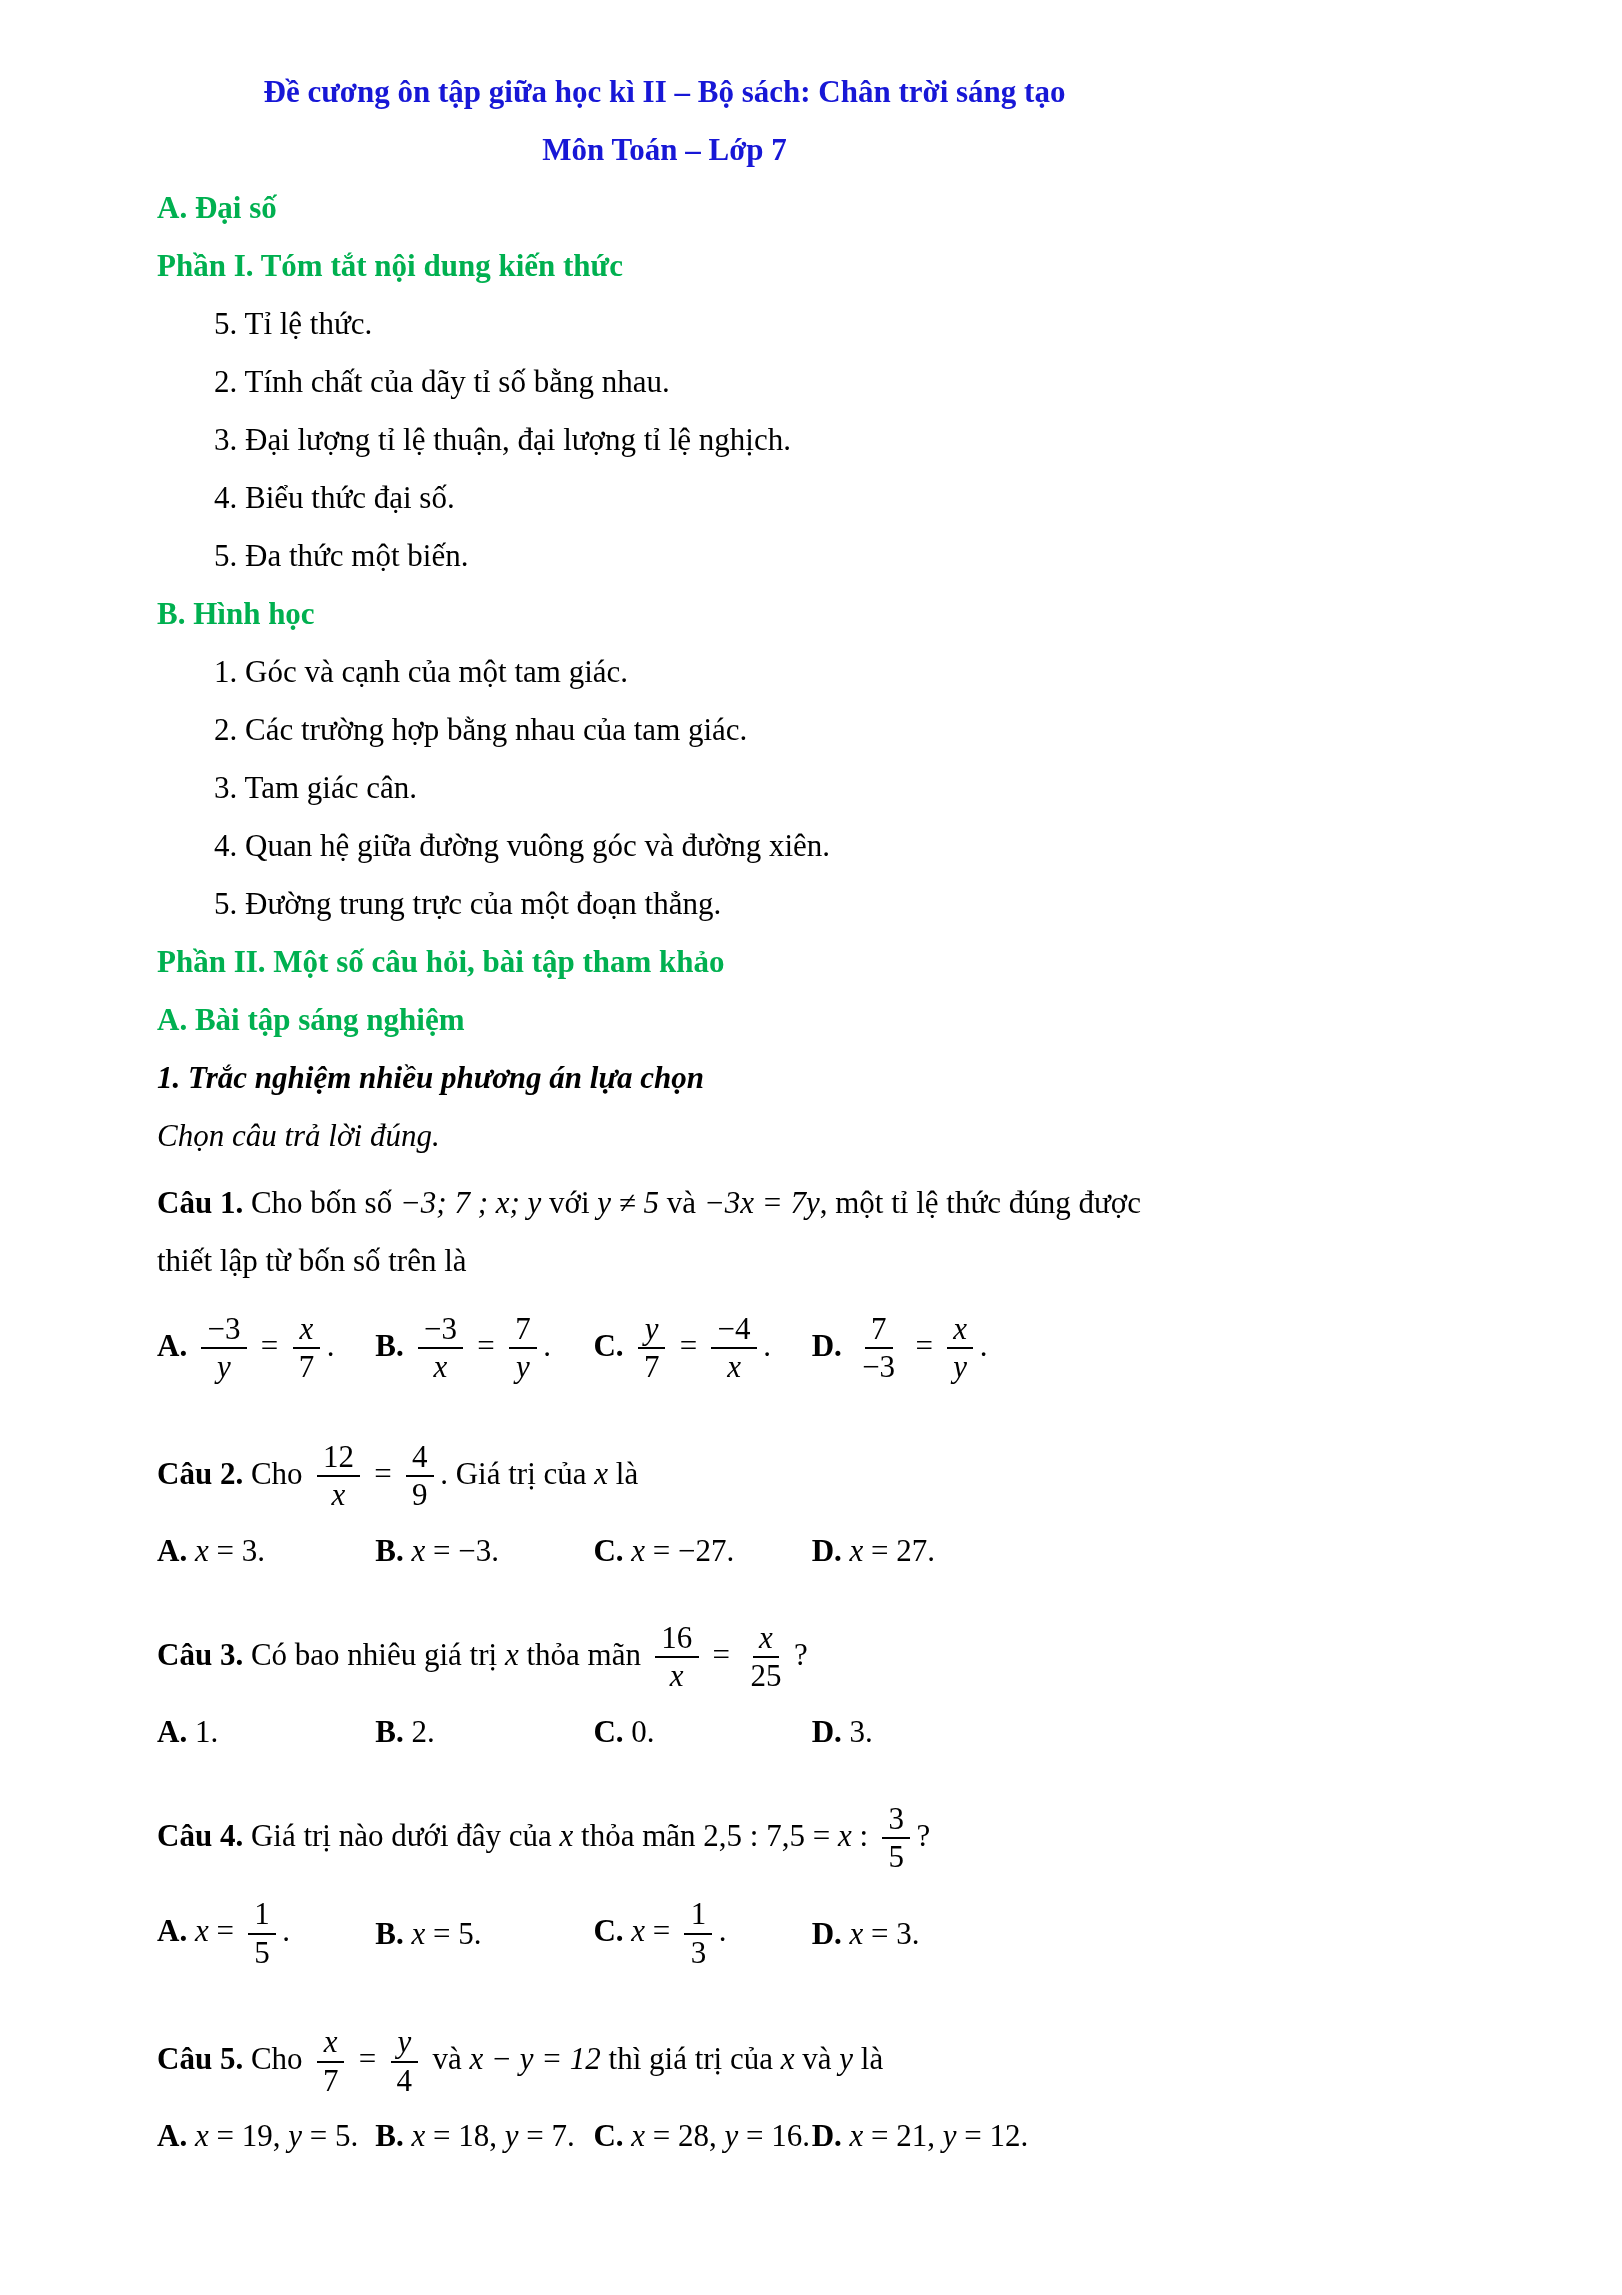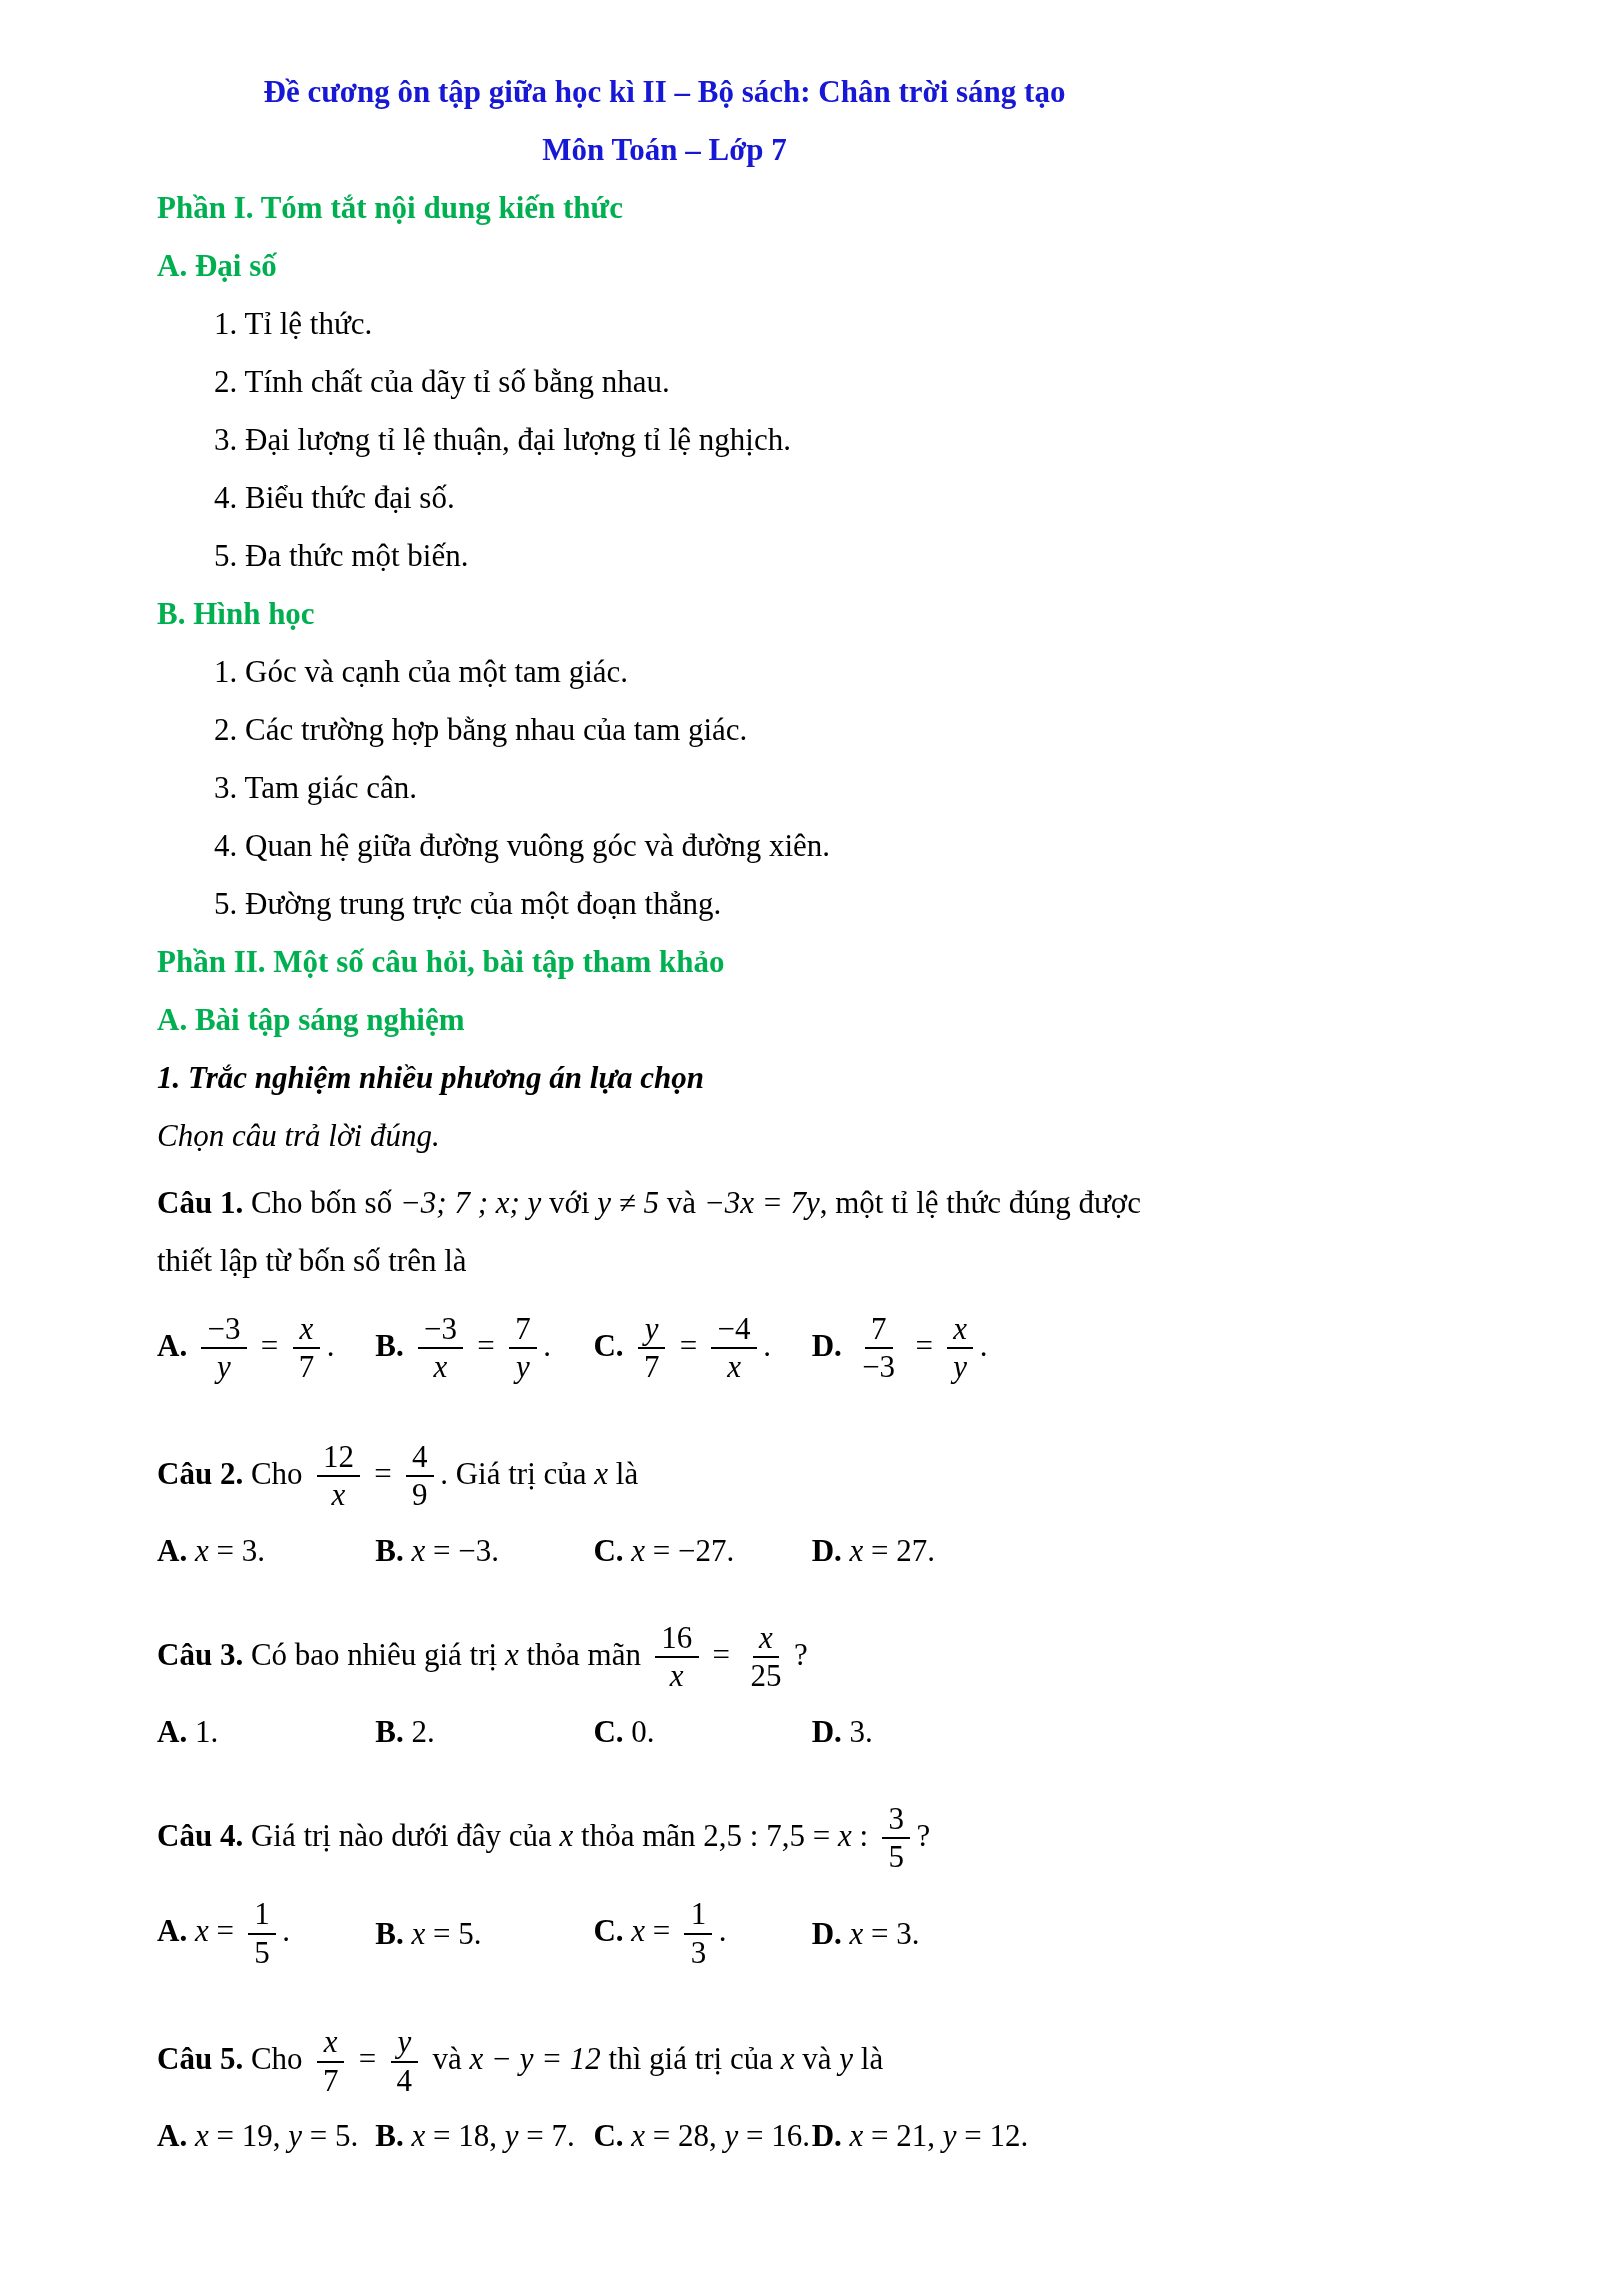--- a/index.html
+++ b/index.html
@@ -76,24 +76,24 @@
   .frac .den { padding: 0 6.3px; }
 </style>
 </head>
 <body>
 
 <div class="page">
 
   <div class="title-line center">Đề cương ôn tập giữa học kì II – Bộ sách: Chân trời sáng tạo</div>
   <div class="title-line center">Môn Toán – Lớp 7</div>
 
+  <div class="green-heading">A. Đại số</div>
+
   <div class="green-heading">Phần I. Tóm tắt nội dung kiến thức</div>
-
-  <div class="green-heading">A. Đại số</div>
-  <div class="list-item">1. Tỉ lệ thức.</div>
+  <div class="list-item">5. Tỉ lệ thức.</div>
   <div class="list-item">2. Tính chất của dãy tỉ số bằng nhau.</div>
   <div class="list-item">3. Đại lượng tỉ lệ thuận, đại lượng tỉ lệ nghịch.</div>
   <div class="list-item">4. Biểu thức đại số.</div>
   <div class="list-item">5. Đa thức một biến.</div>
 
   <div class="green-heading">B. Hình học</div>
   <div class="list-item">1. Góc và cạnh của một tam giác.</div>
   <div class="list-item">2. Các trường hợp bằng nhau của tam giác.</div>
   <div class="list-item">3. Tam giác cân.</div>
   <div class="list-item">4. Quan hệ giữa đường vuông góc và đường xiên.</div>

